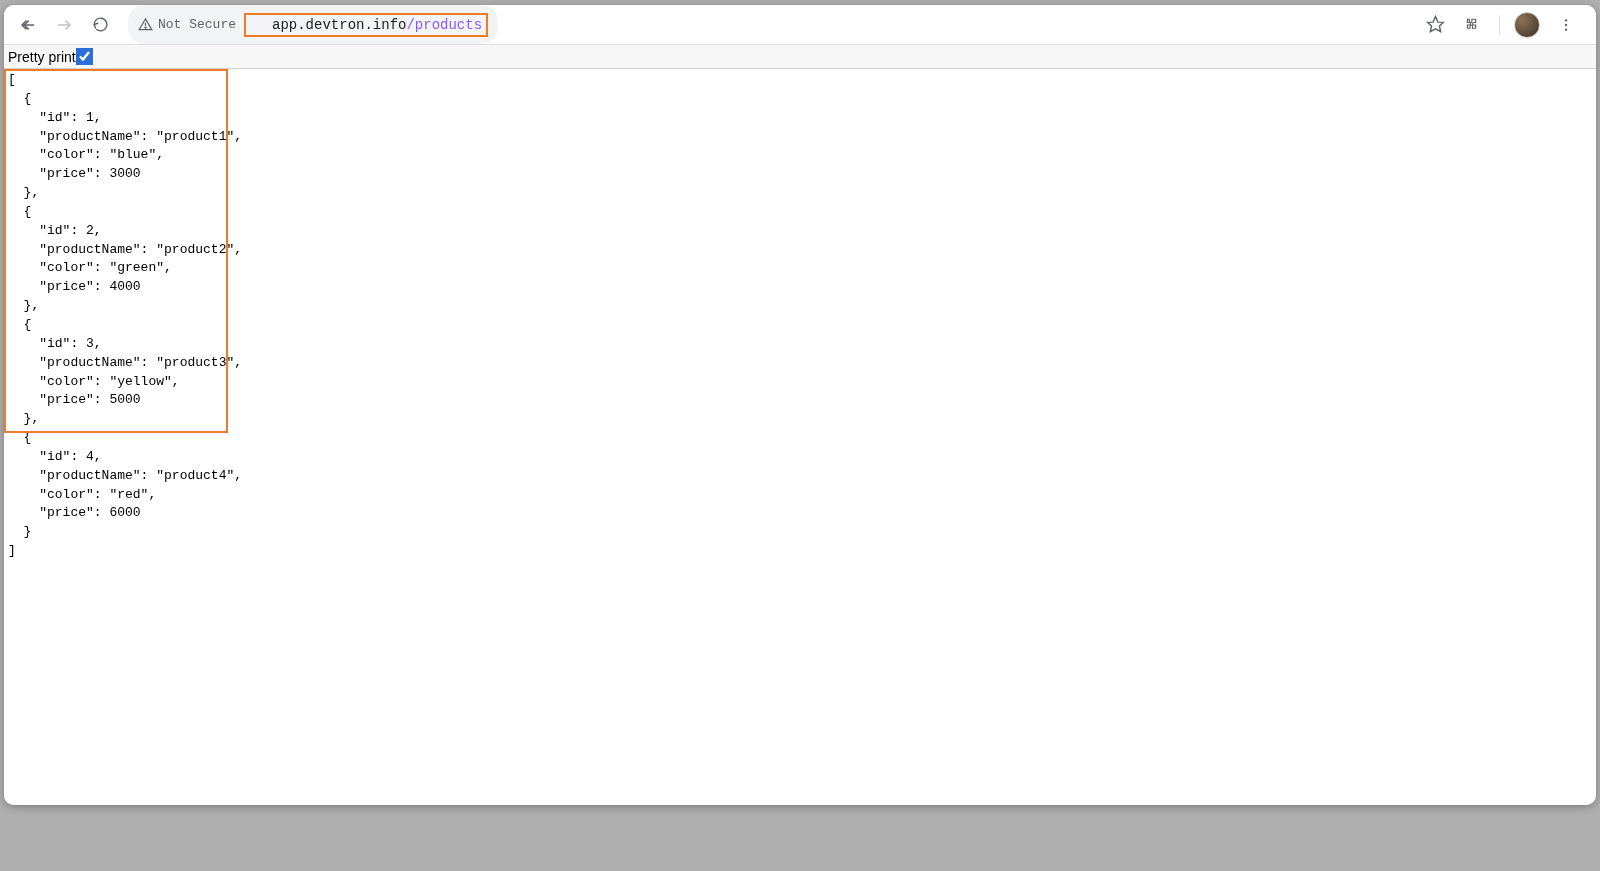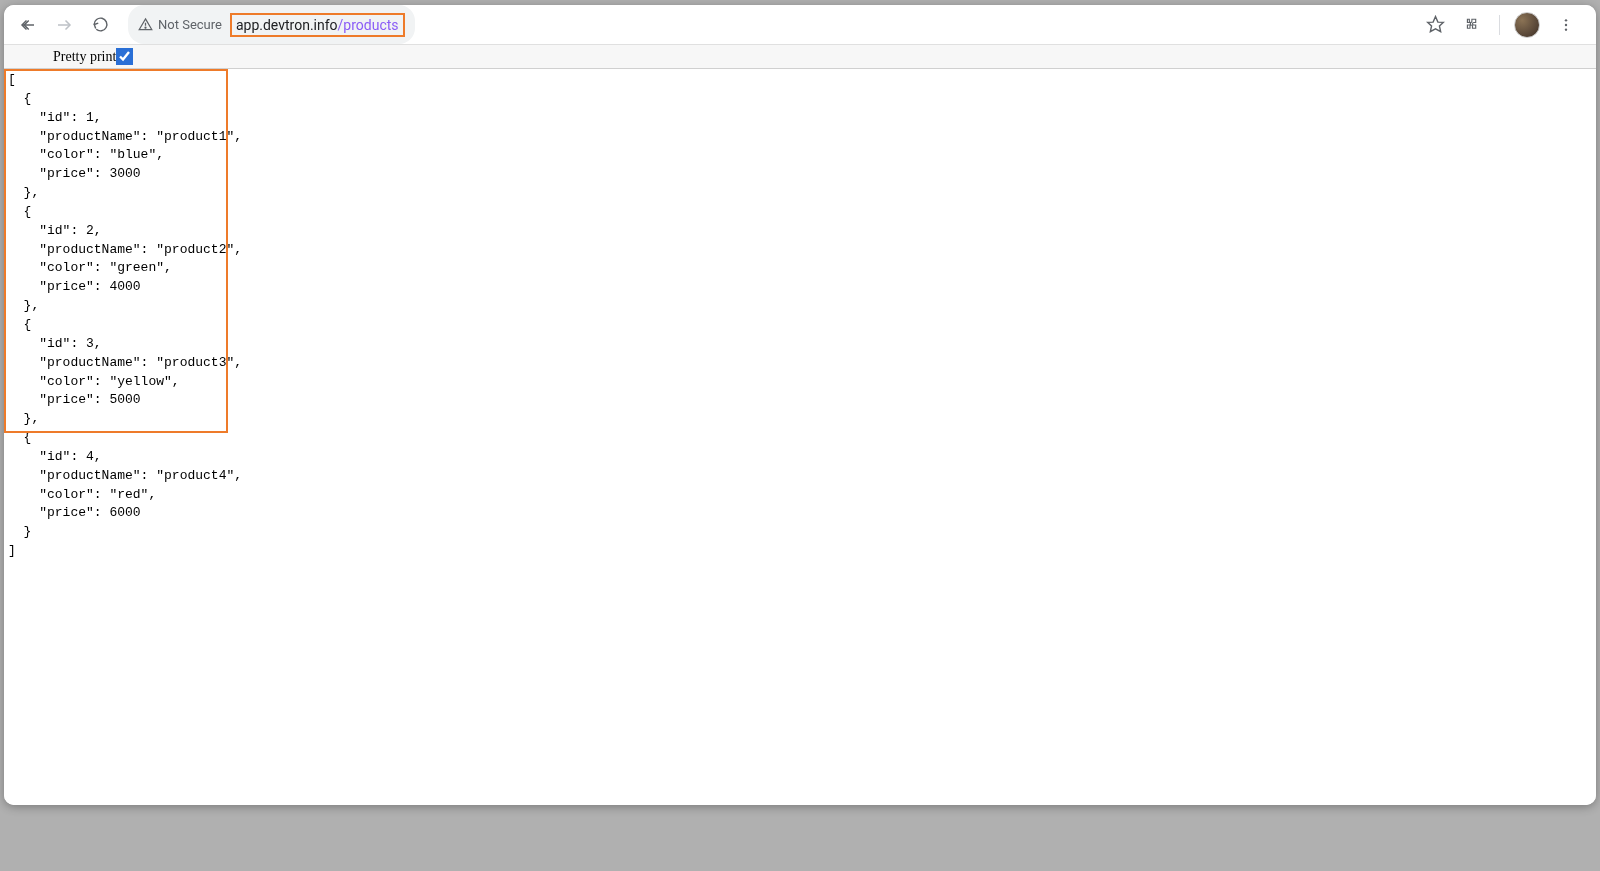--- a/index.html
+++ b/index.html
@@ -44,40 +44,41 @@
     .address-bar {
       flex: 0 0 auto;
       display: flex;
       align-items: center;
       background: #f1f3f4;
       border-radius: 16px;
       padding: 4px 10px;
       margin-left: 6px;
       height: 39px;
       gap:6px;
+      font-family:Liberation Mono, monospace;
     }
     .not-secure {
       display:flex;
       align-items:center;
       gap:5px;
       font-size: 13px;
       color: #5f6368;
       padding-right: 2px;
     }
     .url-box {
       display:flex;
       align-items:center;
       font-size: 14px;
       color: #202124;
       border: 2px solid #ee7b2a;
       padding: 0px 4px;
       height: 24px;
       background:#f1f3f4;
     }
-    .url-domain { color:#202124; }
+    .url-domain { color:#202124;margin-left:22px; }
     .url-path { color:#8b5cf6; }
     .spacer {flex:1;}
     .right-icons {
       display:flex;
       align-items:center;
       gap:14px;
       padding-right:8px;
     }
     .icon-btn {
       width:24px;height:24px;display:flex;align-items:center;justify-content:center;
@@ -91,21 +92,21 @@
     }
     .pretty-bar {
       display:flex;
       align-items:center;
       padding: 3px 4px;
       border-bottom:1px solid #d0d0d0;
       background:#f7f7f7;
       font-size:14px;
       height:24px;
     }
-    .pretty-bar label {font-family: Liberation Serif, serif; margin-left: 45px;}
+    .pretty-bar label {font-family: Liberation Sans, sans-serif;}
     .pretty-bar input[type=checkbox]{
       margin-left:1px;
       width:15px;height:15px;
       accent-color: #2a6fd6;
       outline:2px solid #2a6fd6;
       outline-offset:-1px;
     }
     .content {
       flex:1;
       background:#fff;

